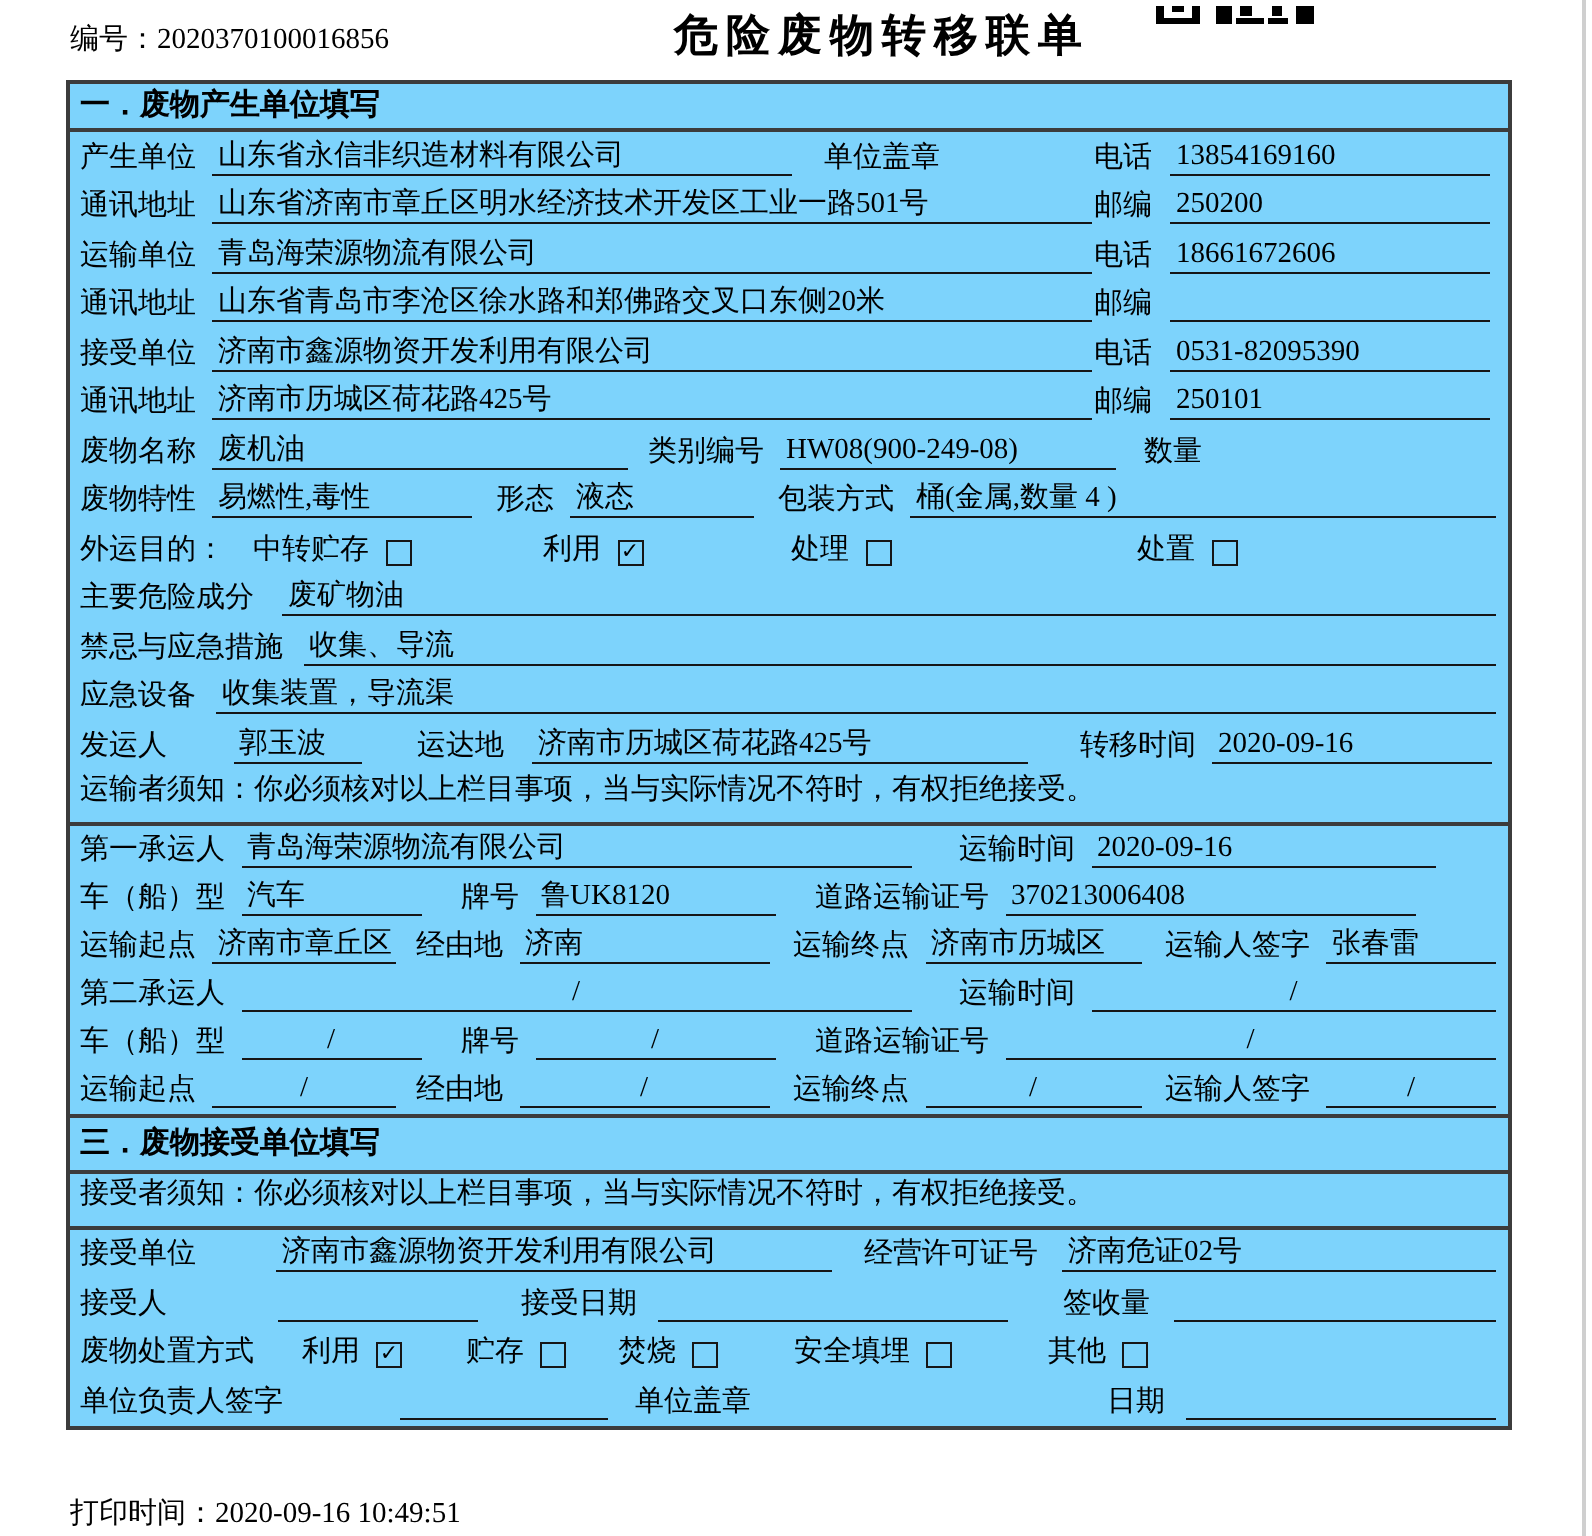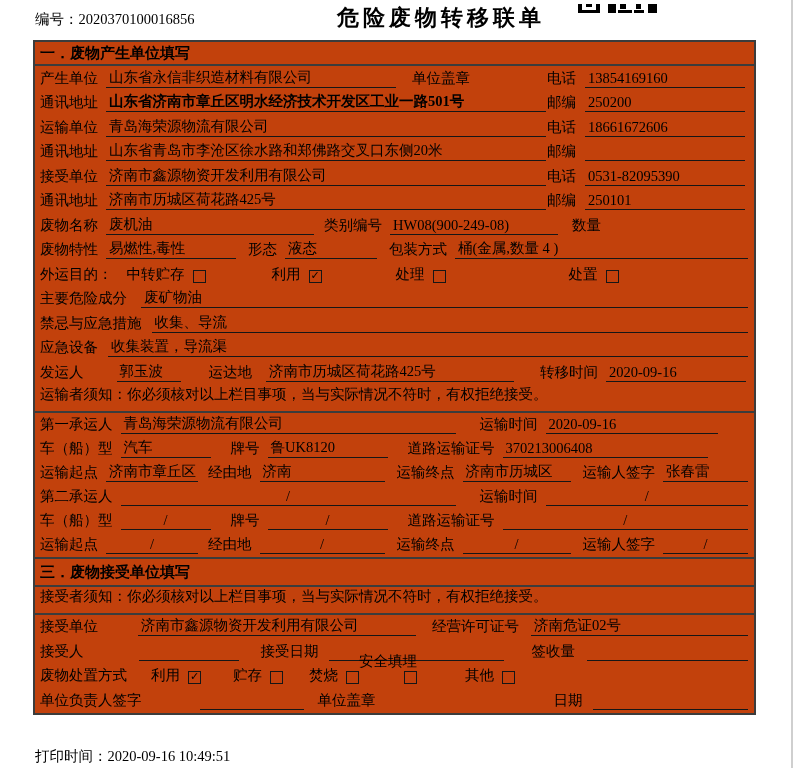--- a/index.html
+++ b/index.html
@@ -13,21 +13,21 @@
 
   
   .hdr-code { position:absolute; left:35px; top:10px; white-space:nowrap; }
   .hdr-title {
     position:absolute; left:337px; top:3px; font-size:22px; font-weight:bold; letter-spacing:4px;
     font-family:"Liberation Sans","DejaVu Sans",sans-serif; white-space:nowrap;
   }
   .qr { position:absolute; left:578px; top:0; }
 
   
-  .tbl { position:absolute; left:33px; top:40px; width:723px; border:2px solid #3c3c3c; background:#c2410c; }
+  .tbl { position:absolute; left:33px; top:40px; width:723px; border:2px solid #3c3c3c; background:#7dd3fc; }
   .sec-hdr {
     height:24px; line-height:21px; padding-left:5px; font-weight:bold; font-size:15px;
     font-family:"Liberation Sans","DejaVu Sans",sans-serif;
     border-bottom:2px solid #3c3c3c;
   }
   .sec-hdr.mid { border-top:2px solid #3c3c3c; height:30px; line-height:26px; }
   .notice { height:28px; border-bottom:2px solid #3c3c3c; display:flex; padding-left:5px; }
   .row { position:relative; display:flex; align-items:flex-end; height:24.5px; padding:0 6px 3px 5px; }
   .row.h24 { height:24px; }
   .lbl { white-space:nowrap; flex:none; }
@@ -82,21 +82,21 @@
       <span class="u" style="margin-left:8px;width:290px;">山东省永信非织造材料有限公司</span>
       <span class="lbl" style="margin-left:16px;">单位盖章</span>
       <span class="rg">
         <span class="lbl">电话</span>
         <span class="u">13854169160</span>
       </span>
     </div>
 
     <div class="row">
       <span class="lbl">通讯地址</span>
-      <span class="u" style="margin-left:8px;width:440px;font-weight:bold;">山东省济南市章丘区明水经济技术开发区工业一路501号</span>
+      <span class="u" style="margin-left:8px;width:440px;">山东省济南市章丘区明水经济技术开发区工业一路501号</span>
       <span class="rg">
         <span class="lbl">邮编</span>
         <span class="u">250200</span>
       </span>
     </div>
 
     <div class="row">
       <span class="lbl">运输单位</span>
       <span class="u" style="margin-left:8px;width:440px;">青岛海荣源物流有限公司</span>
       <span class="rg">
@@ -281,21 +281,21 @@
         <span class="cb">✓</span>
       </span>
       <span class="cbg" style="margin-left:32px;">
         <span class="lbl">贮存</span>
         <span class="cb"></span>
       </span>
       <span class="cbg" style="margin-left:26px;">
         <span class="lbl">焚烧</span>
         <span class="cb"></span>
       </span>
-      <span class="cbg" style="flex-direction:column;">
+      <span class="cbg" style="margin-left:38px;">
         <span class="lbl">安全填埋</span>
         <span class="cb"></span>
       </span>
       <span class="cbg" style="margin-left:48px;">
         <span class="lbl">其他</span>
         <span class="cb"></span>
       </span>
     </div>
 
     <div class="row">

